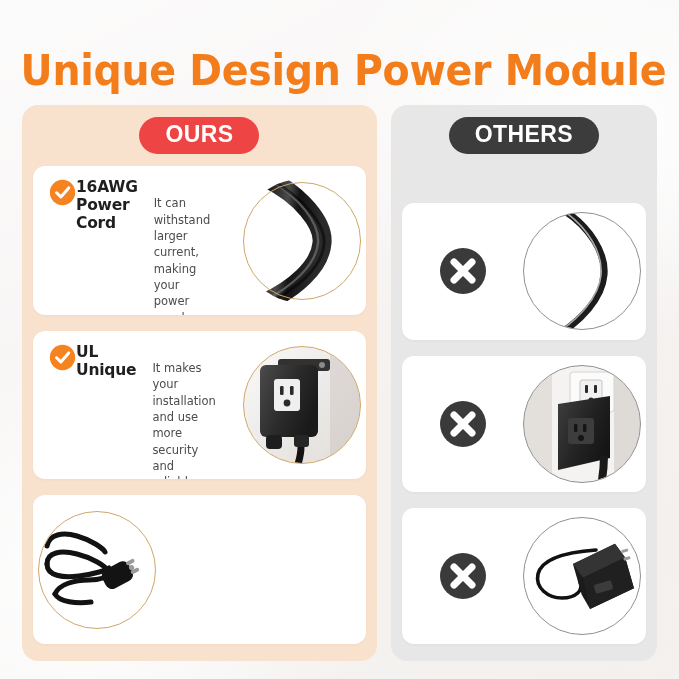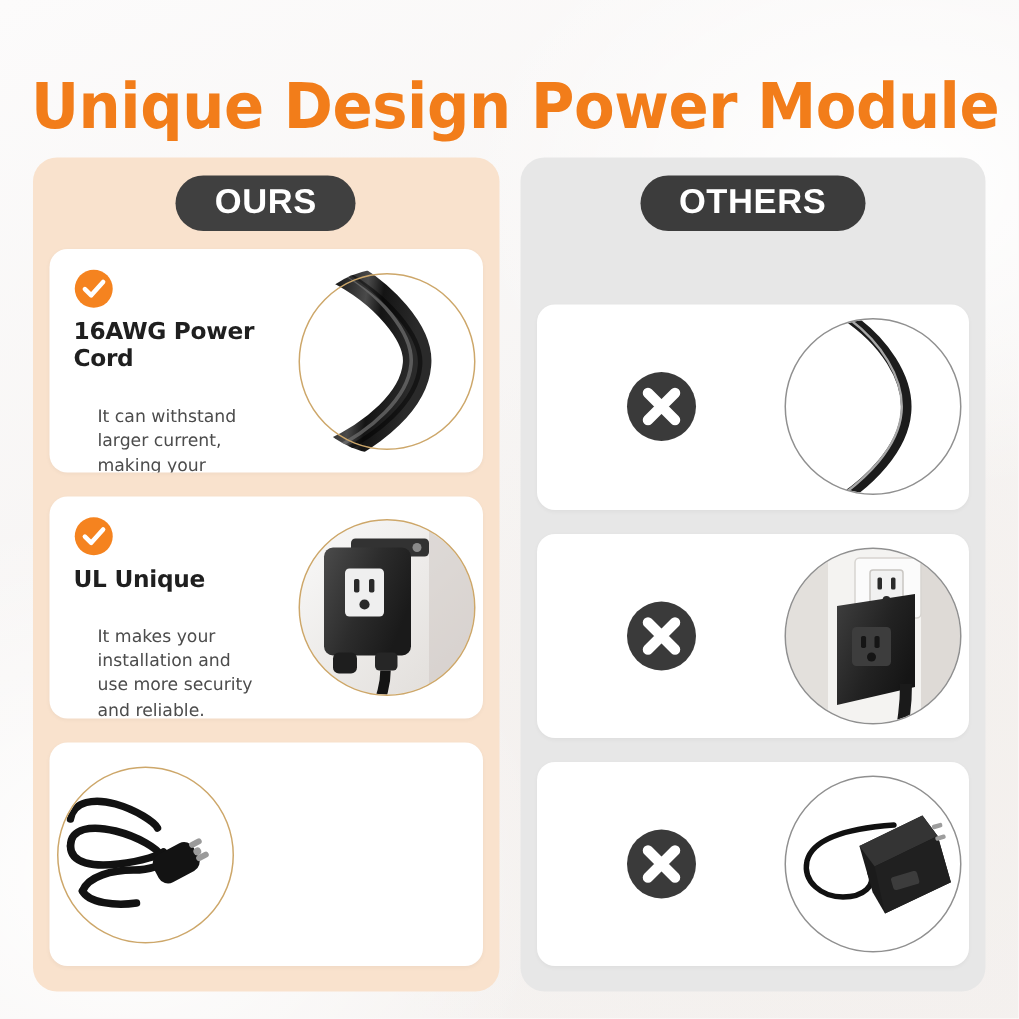--- a/index.html
+++ b/index.html
@@ -77,21 +77,21 @@
     color: #ffffff;
     font-weight: 700;
     font-size: 23px;
     letter-spacing: 0.4px;
     padding: 5px 26px 7px;
     margin-bottom: 12px;
     font-family: "Liberation Sans", sans-serif;
     line-height: 1.1;
   }
   .badge-ours {
-    background: #404040;
+    background: #ef4444;
   }
   .badge-others {
     background: #3c3c3c;
   }
 
   .cards {
     width: 100%;
     display: flex;
     flex-direction: column;
     gap: 16px;
@@ -106,21 +106,21 @@
     position: relative;
     overflow: hidden;
     box-shadow: 0 1px 3px rgba(0,0,0,0.04);
   }
 
   
   .card-text {
     flex: 1 1 auto;
     padding: 13px 6px 10px 16px;
     display: flex;
-    flex-direction: column;
+    flex-direction: row;
     justify-content: flex-start;
     min-width: 0;
   }
   .check-icon {
     width: 27px;
     height: 27px;
     margin-bottom: 7px;
     display: block;
   }
   .card-title {

